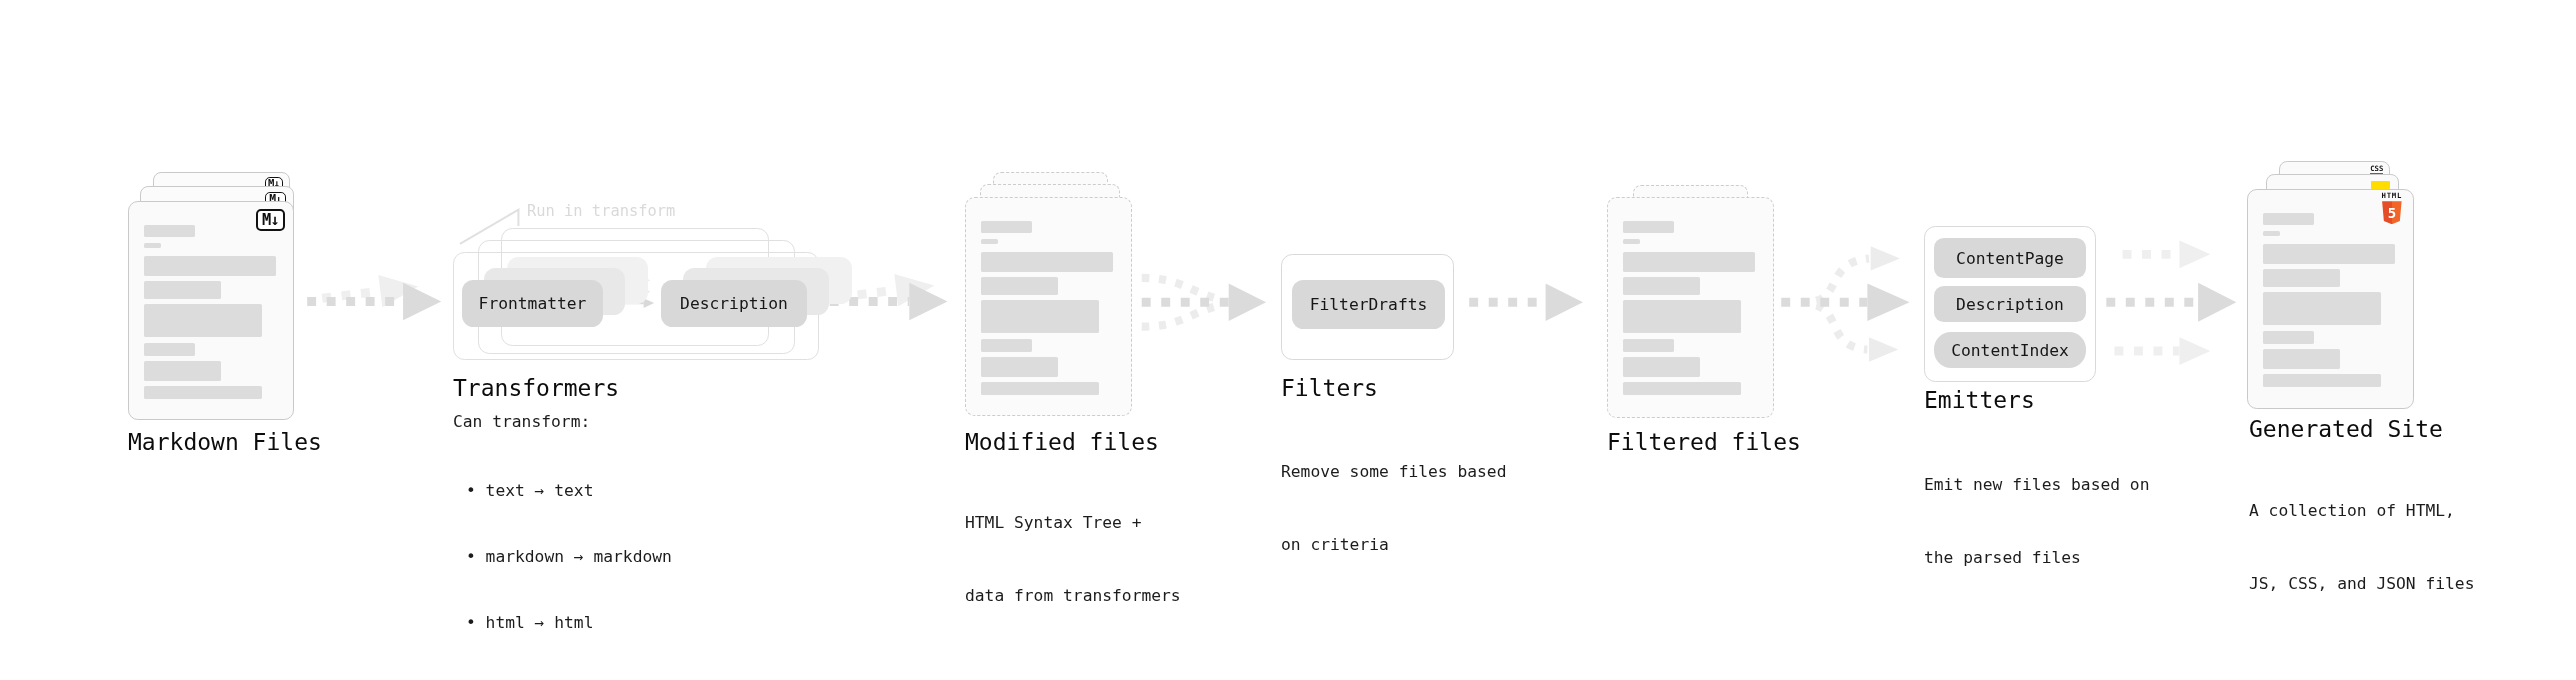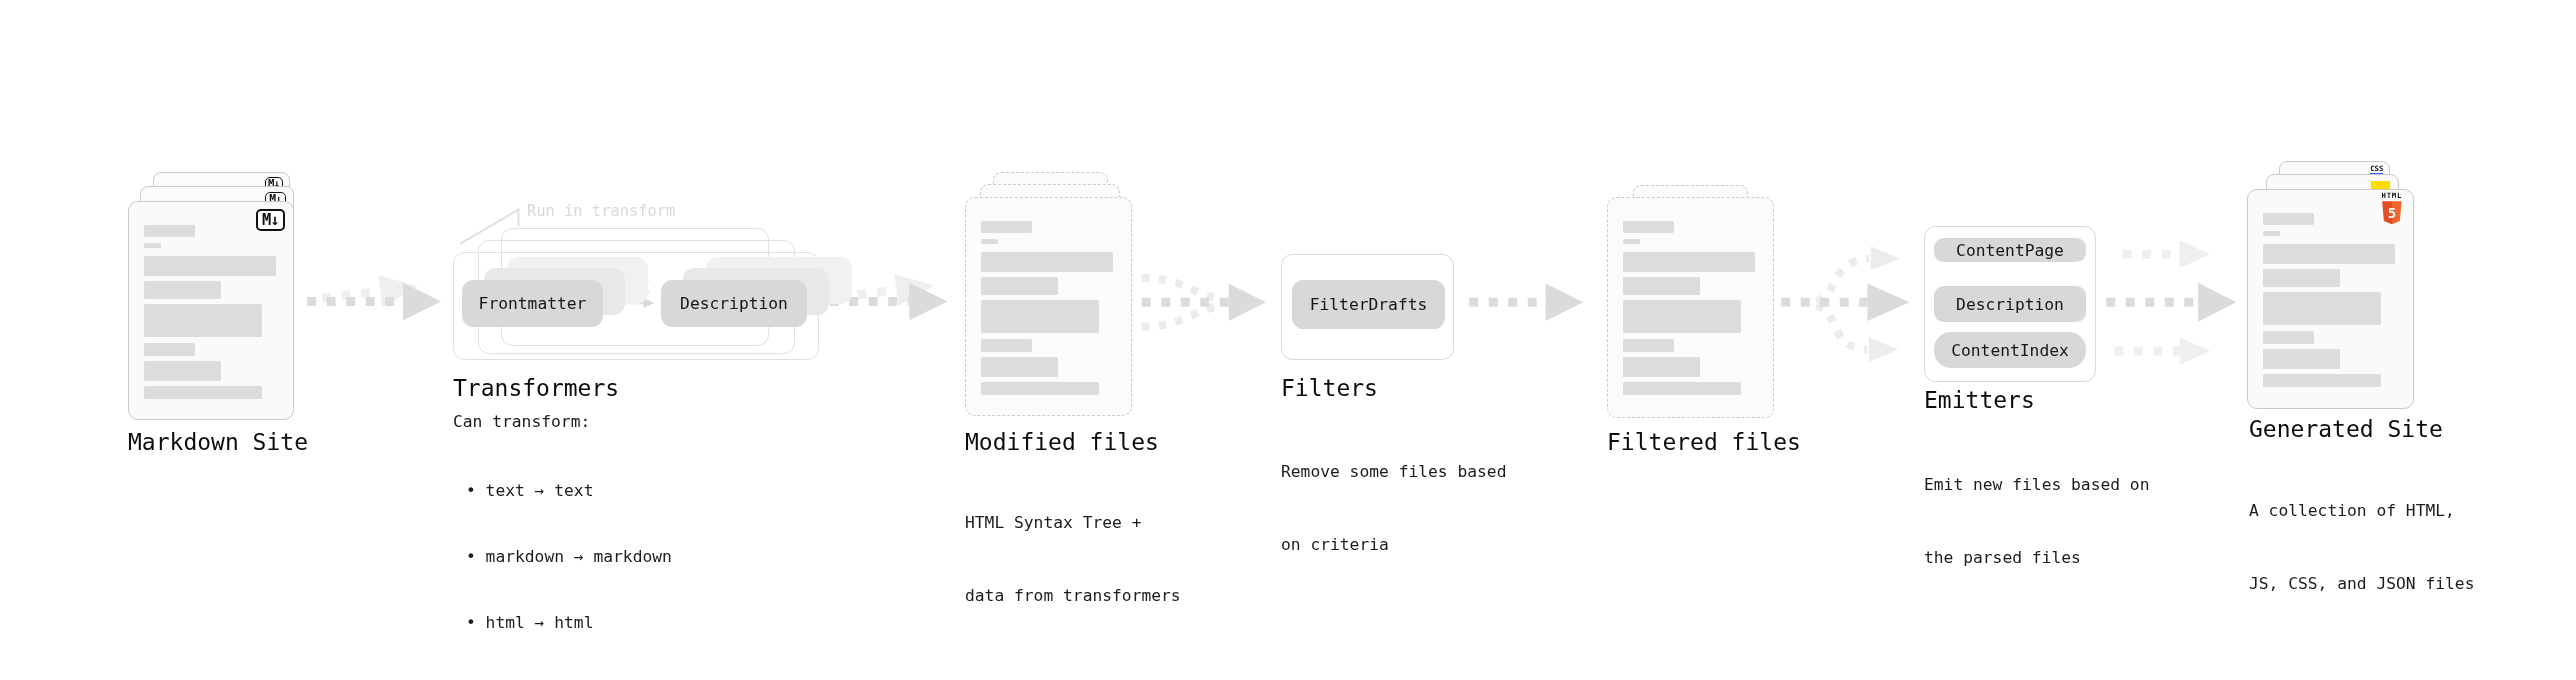--- a/index.html
+++ b/index.html
@@ -134,21 +134,21 @@
         <div class="bar b1"></div>
         <div class="bar b2"></div>
         <div class="bar b3"></div>
         <div class="bar b4"></div>
         <div class="bar b5"></div>
         <div class="bar b6"></div>
         <div class="bar b7"></div>
         <div class="bar b8"></div>
       </div>
     </div>
-    <div class="title" style="left:128px;top:428px;">Markdown Site</div>
+    <div class="title" style="left:128px;top:428px;">Markdown Files</div>
   </div>
 
   <div>
     <div class="note" style="left:527px;top:202px;">Run in transform</div>
     <div class="tbox" style="left:501px;top:228px;width:268px;height:118px;"></div>
     <div class="tbox" style="left:478px;top:240px;width:317px;height:114px;"></div>
     <div class="tbox" style="left:453px;top:252px;width:366px;height:108px;"></div>
 
     <div class="pill g3" style="left:507px;top:257px;width:141px;height:47px;"></div>
     <div class="pill g2" style="left:484px;top:268px;width:141px;height:47px;"></div>
@@ -211,21 +211,21 @@
         <div class="bar b6"></div>
         <div class="bar b7"></div>
         <div class="bar b8"></div>
       </div>
     </div>
     <div class="title" style="left:1607px;top:428px;">Filtered files</div>
   </div>
 
   <div>
     <div class="obox" style="left:1924px;top:226px;width:172px;height:156px;"></div>
-    <div class="pill" style="left:1934px;top:238px;width:152px;height:24px;border-radius:9.8px;">ContentPage</div>
+    <div class="pill" style="left:1934px;top:238px;width:152px;height:40px;border-radius:9.8px;">ContentPage</div>
     <div class="pill" style="left:1934px;top:286px;width:152px;height:36px;border-radius:9.8px;">Description</div>
     <div class="pill" style="left:1934px;top:332px;width:152px;height:36px;border-radius:17px;">ContentIndex</div>
     <div class="title" style="left:1924px;top:386px;">Emitters</div>
     <div class="caption" style="left:1924px;top:424px;">
       <span class="ln">Emit new files based on</span>
       <span class="ln">the parsed files</span>
     </div>
   </div>
 
   <div>

